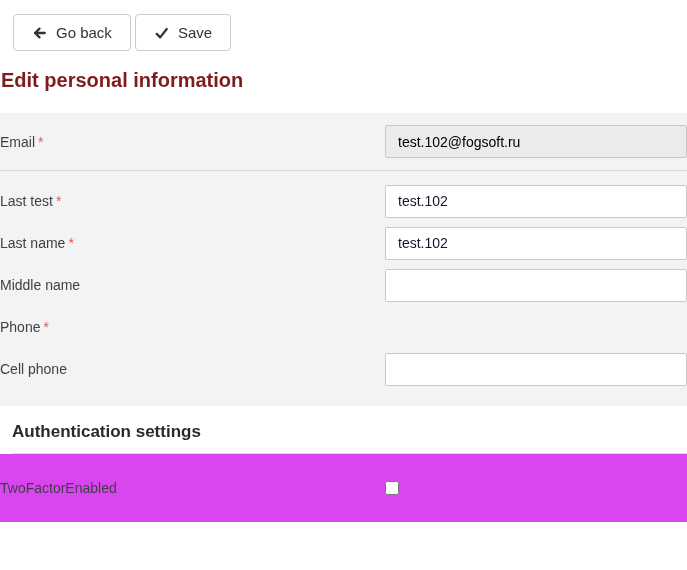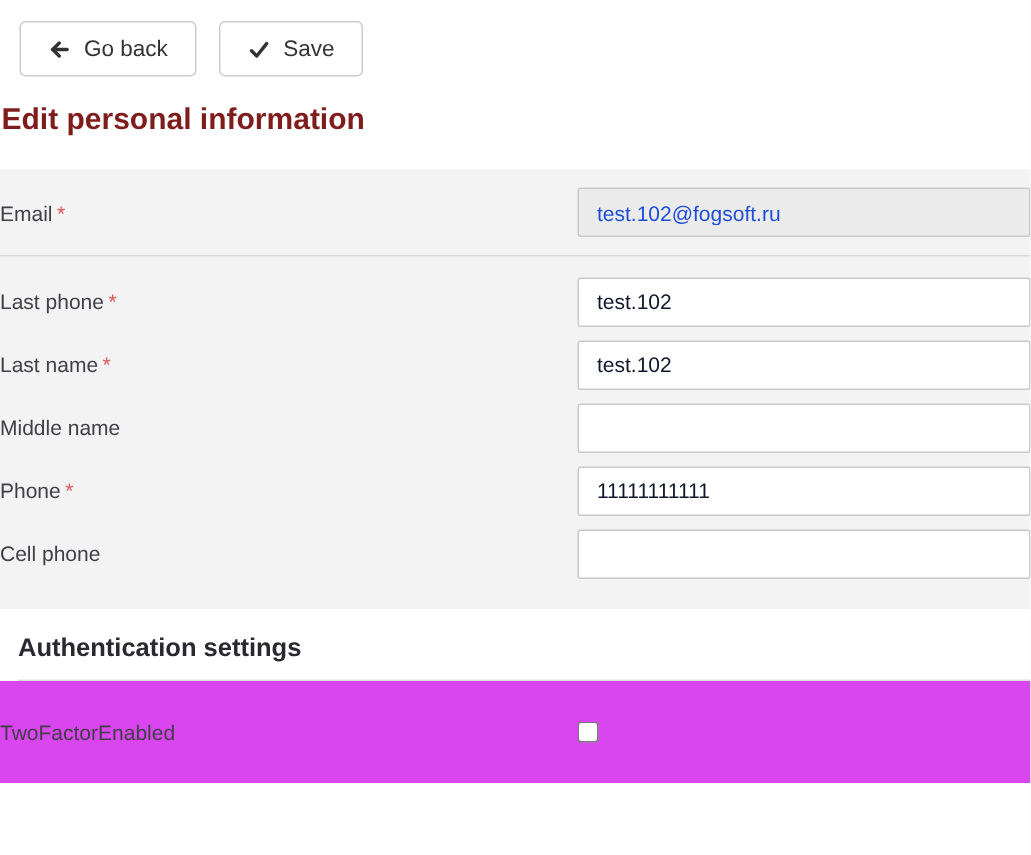--- a/index.html
+++ b/index.html
@@ -7,21 +7,21 @@
     width: 687px; height: 570px;
     background: #ffffff;
     overflow: hidden;
     font-family: "Liberation Sans", "DejaVu Sans", sans-serif;
     color: #404046;
   }
   
   .toolbar {
     padding: 14px 0 0 13px;
     display: flex;
-    gap: 15px;
+    gap: 4px;
   }
   .btn {
     display: inline-flex;
     align-items: center;
     gap: 9px;
     height: 37px;
     padding: 0 18px;
     background: #ffffff;
     border: 1px solid #cccccc;
     border-radius: 4px;
@@ -71,21 +71,21 @@
     border-radius: 2px;
     background: #ffffff;
     padding: 0 12px;
     font-size: 14px;
     color: #0f172a;
     font-family: inherit;
     outline: none;
   }
   .text-input:disabled {
     background: #ebebeb;
-    color: #1d4ed8;
+    color: #000000;
   }
   
   h2.section-title {
     margin: 9px 0 0 12px;
     padding: 7px 0 11px 0;
     font-size: 17px;
     line-height: 20px;
     font-weight: bold;
     color: #29292f;
     border-bottom: 1px solid #dddddd;
@@ -130,21 +130,21 @@
   <div class="row row-email">
     <div class="field-label">
       <span>Email</span><span class="req">*</span>
     </div>
     <input class="text-input" type="text" disabled="" value="test.102@fogsoft.ru" style="">
   </div>
 
   <div class="rows-main">
     <div class="row row-field">
       <div class="field-label">
-        <span>Last phone</span><span class="req">*</span>
+        <span>Last test</span><span class="req">*</span>
       </div>
       <input class="text-input" type="text" value="test.102" style="">
     </div>
 
     <div class="row row-field">
       <div class="field-label">
         <span>Last name</span><span class="req">*</span>
       </div>
       <input class="text-input" type="text" value="test.102" style="">
     </div>
@@ -153,21 +153,20 @@
       <div class="field-label">
         <span>Middle name</span>
       </div>
       <input class="text-input" type="text" value="" style="">
     </div>
 
     <div class="row row-field">
       <div class="field-label">
         <span>Phone</span><span class="req">*</span>
       </div>
-      <input class="text-input" type="text" value="11111111111" style="">
     </div>
 
     <div class="row row-field">
       <div class="field-label">
         <span>Cell phone</span>
       </div>
       <input class="text-input" type="text" value="" style="">
     </div>
   </div>
 </div>

